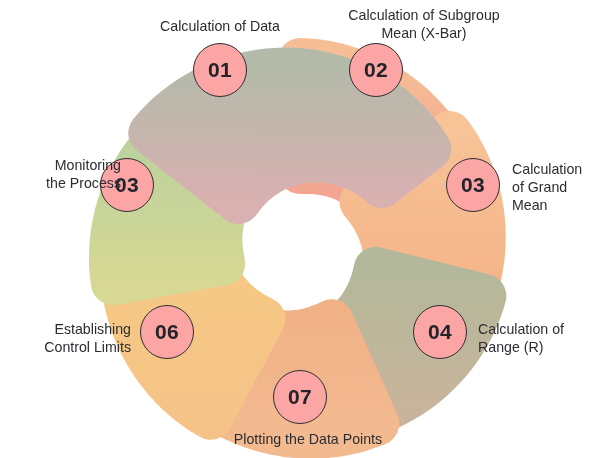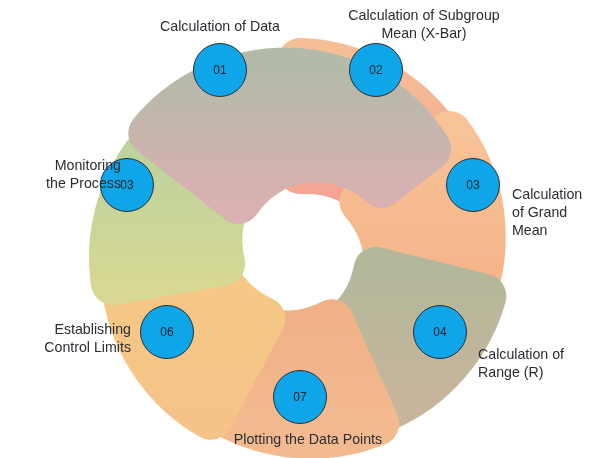--- a/index.html
+++ b/index.html
@@ -29,48 +29,47 @@
     height: 458px;
   }
   .num-circle {
     position: absolute;
     width: 54px;
     height: 54px;
     margin-left: -27px;
     margin-top: -27px;
     border: 1.4px solid #2e2e33;
     border-radius: 50%;
-    background: #0ea5e9;
+    background: #fca5a5;
     box-sizing: border-box;
     display: flex;
     align-items: center;
     justify-content: center;
-    font-size: 12px;
-    font-weight: normal;
+    font-size: 21px;
+    font-weight: bold;
     color: #22242a;
     letter-spacing: 0.2px;
   }
   .node-label {
     position: absolute;
     font-size: 14.2px;
     line-height: 1.28;
     color: #2b2d33;
     white-space: pre-line;
   }
   .lbl-center {
     text-align: center;
     transform: translateX(-50%);
   }
   .lbl-left {
     text-align: right;
     transform: translateX(-100%);
   }
   .lbl-right {
     text-align: left;
-    margin-top: 25px;
   }
 </style>
 </head>
 <body>
 
 <div id="diagram-root">
 
   <svg class="petal-layer" viewBox="0 0 600 458" width="600" height="458" xmlns="http://www.w3.org/2000/svg">
     <defs>
       <linearGradient id="grad0" x1="0" y1="0" x2="0" y2="1">

